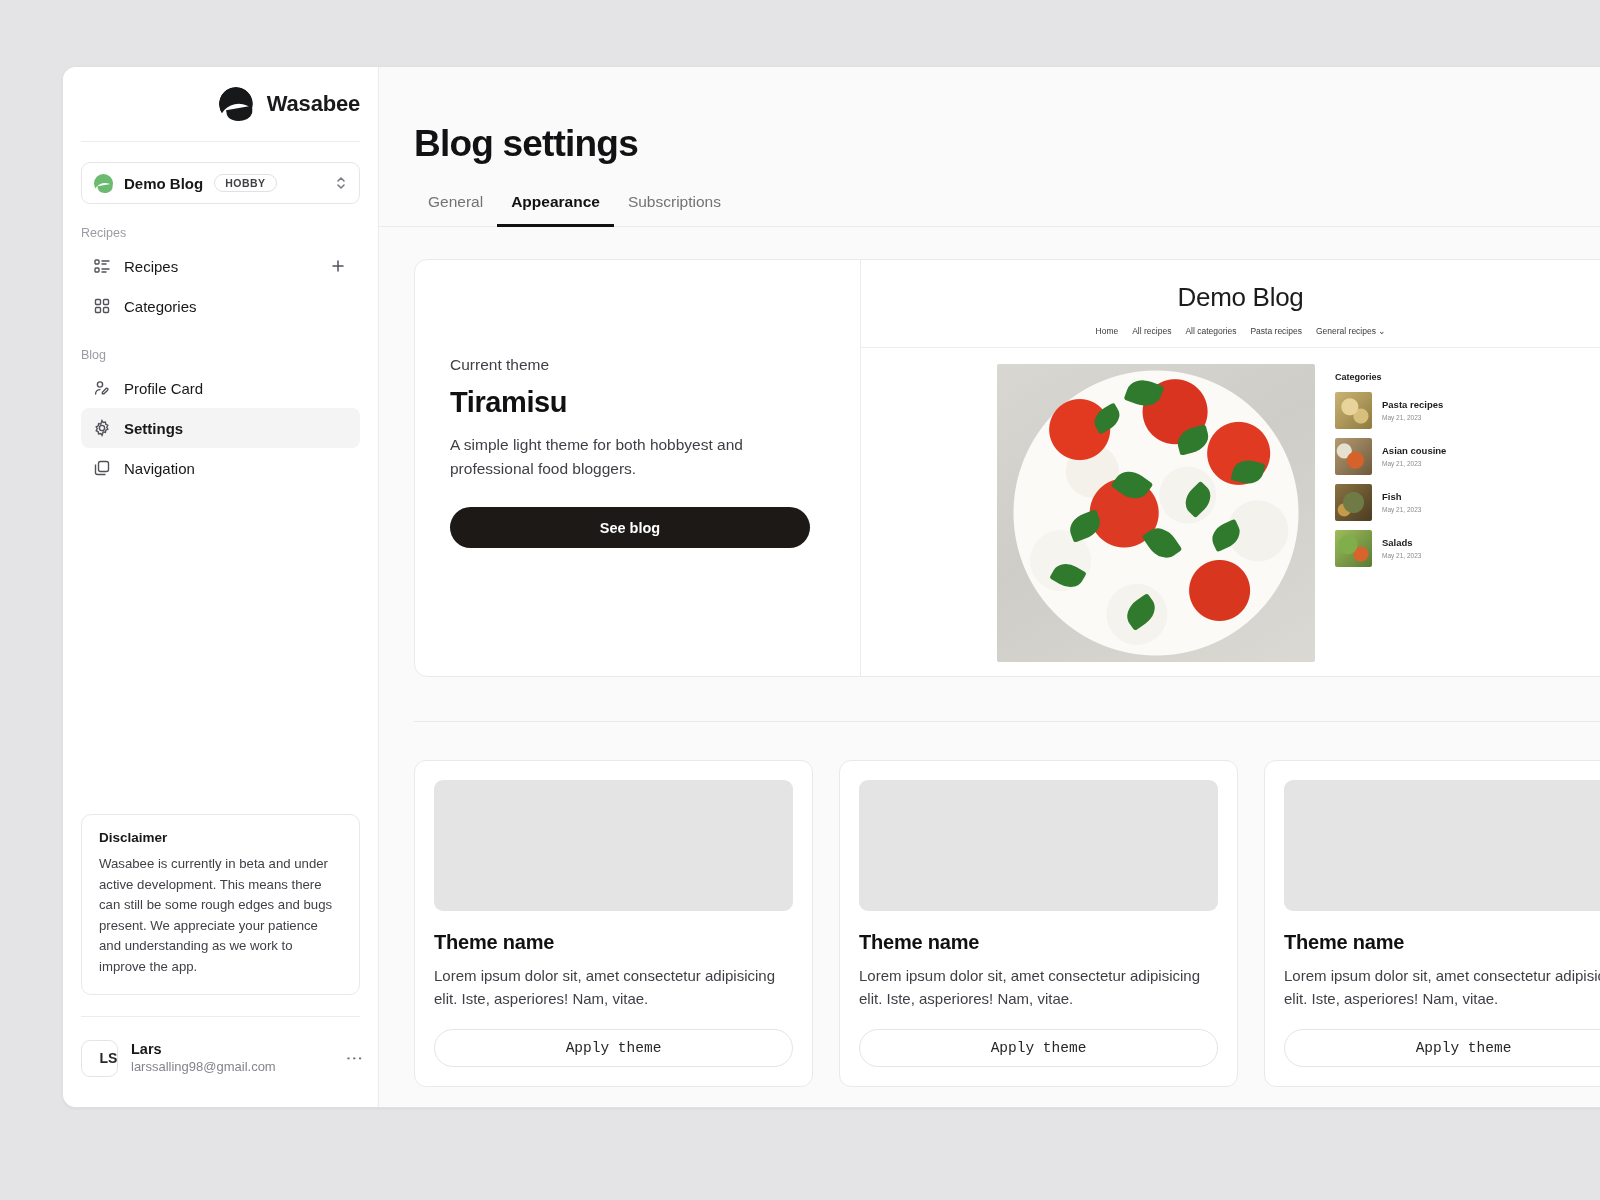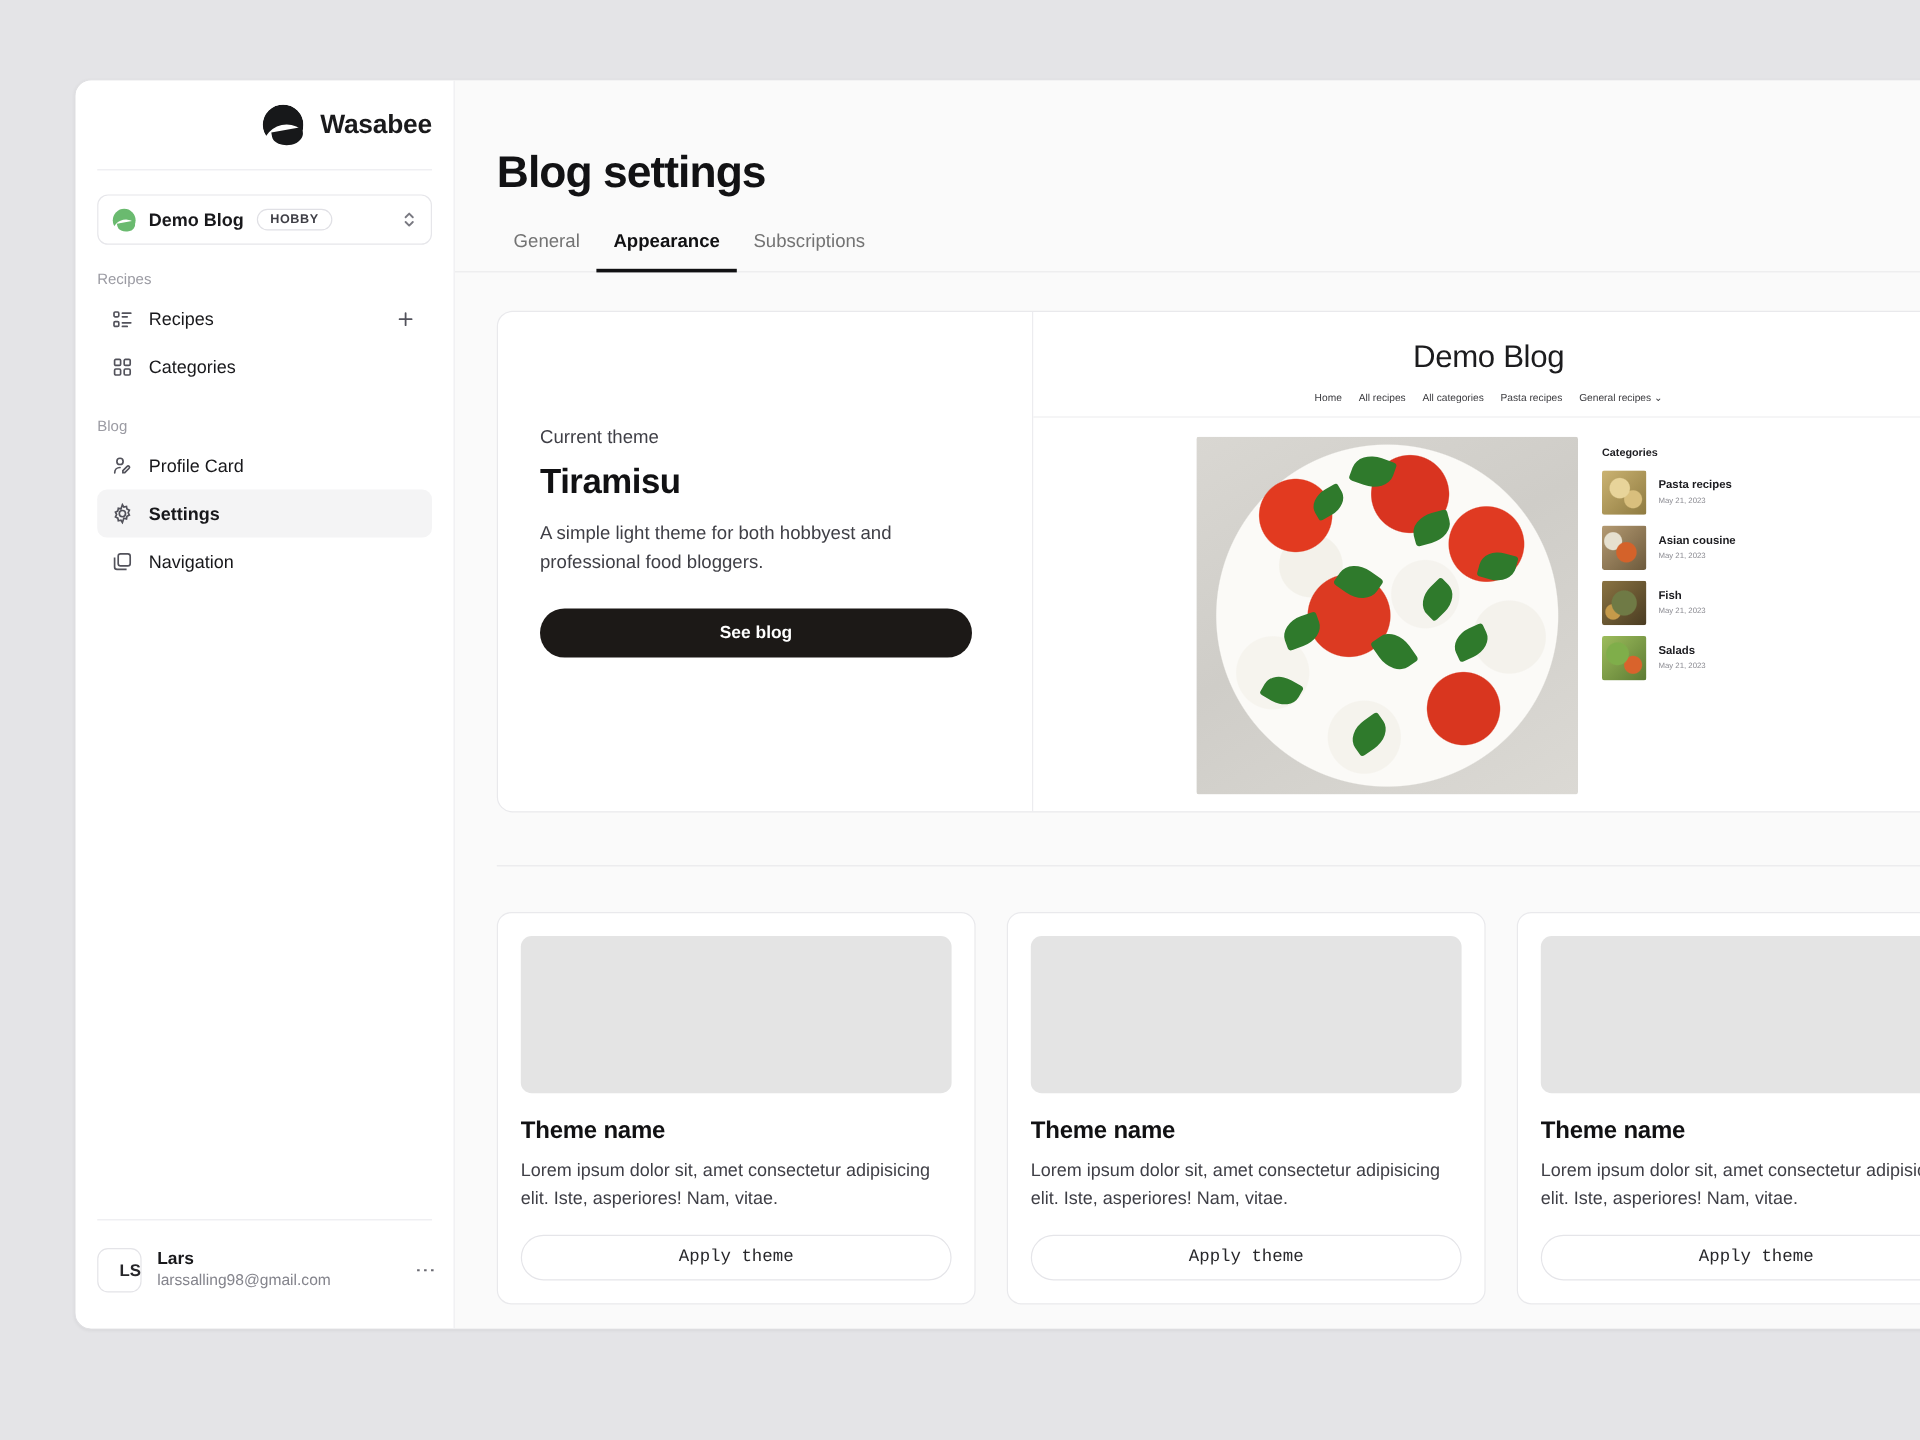--- a/index.html
+++ b/index.html
@@ -541,20 +541,24 @@
     <div class="nav-item">
       <span class="nav-icon">
         <svg width="18" height="18" viewBox="0 0 18 18" fill="none" stroke="currentColor" stroke-width="1.4">
           <rect x="5.5" y="2.5" width="10" height="10" rx="2"></rect>
           <path d="M12.5 15.5h-8a2 2 0 0 1-2-2v-8"></path>
         </svg>
       </span>
       <span class="label">Navigation</span>
     </div>
 
+    <div class="disclaimer">
+      <h4>Disclaimer</h4>
+      <p>Wasabee is currently in beta and under active development. This means there can still be some rough edges and bugs present. We appreciate your patience and understanding as we work to improve the app.</p>
+    </div>
 
     <div class="sb-bottom-divider"></div>
 
     <div class="user-row">
       <span class="avatar">LS</span>
       <span>
         <span class="user-name" style="display:block">Lars</span>
         <span class="user-mail" style="display:block">larssalling98@gmail.com</span>
       </span>
       <span class="kebab">⋮</span>

